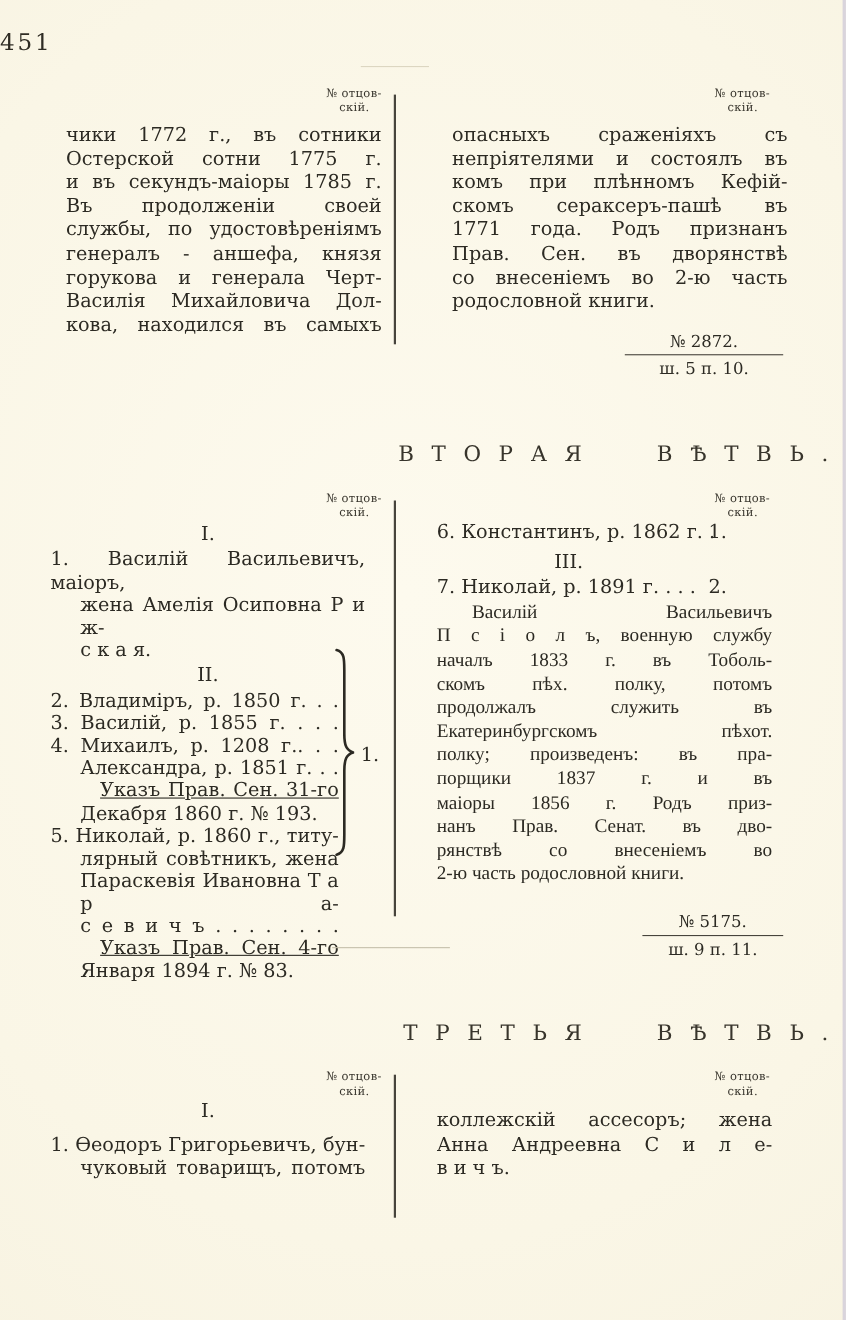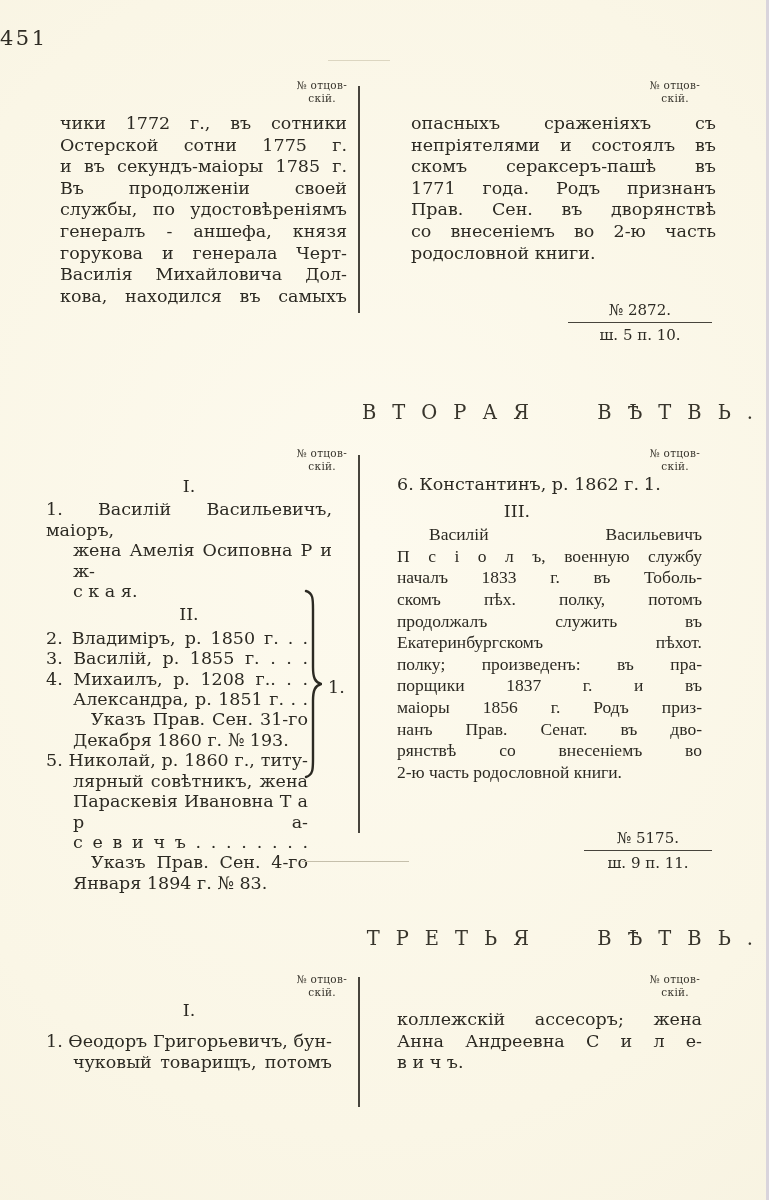--- a/index.html
+++ b/index.html
@@ -13,21 +13,21 @@
   }
   .edge{position:absolute;right:0;top:0;width:3px;height:100%;background:#d9d4dc;}
   .pagenum{position:absolute;left:0;top:26px;width:100%;
            font-size:21px;letter-spacing:2.5px;color:#2f2c24;}
   .pagenum-rule{position:absolute;left:328px;top:60px;width:62px;height:1px;background:#dcd6c1;}
   .blk{position:absolute;}
   .ln{font-size:17.5px;line-height:21.6px;text-align:justify;}
   .tight .ln{line-height:20.4px;}
   .jl{text-align-last:justify;}
   .ind{padding-left:27px;}
-  .ind2{padding-left:45px;}
+  .ind2{padding-left:45px;text-decoration:underline;}
   .ind32{padding-left:32px;}
   .pr{padding-right:24px;}
   .ctr{text-align:center;text-align-last:center;margin:3px 0;}
   .ctr-n{width:240px;text-align:center;text-align-last:center;margin:5px 0 2px;}
   .lbl{position:absolute;font-size:10.5px;line-height:12.5px;text-align:right;
        letter-spacing:0.3px;color:#36332b;}
   .lbl .s2{padding-right:11px;}
   .vr{position:absolute;width:1.6px;background:#47443c;}
   .hd{position:absolute;left:0;width:100%;text-align:right;font-size:19.5px;
       letter-spacing:16px;word-spacing:30px;color:#38352c;white-space:nowrap;}
@@ -67,20 +67,21 @@
     <div class="ln jl">службы, по удостовѣреніямъ</div>
     <div class="ln jl">генералъ - аншефа, князя</div>
     <div class="ln jl">горукова и генерала Черт-</div>
     <div class="ln jl">Василія Михайловича Дол-</div>
     <div class="ln jl">кова, находился въ самыхъ</div>
   </div>
 
   <div class="blk" style="left:411px;top:113px;width:305px">
     <div class="ln jl">опасныхъ сраженіяхъ съ</div>
     <div class="ln jl">непріятелями и состоялъ въ</div>
+    <div class="ln jl">комъ при плѣнномъ Кефій-</div>
     <div class="ln jl">скомъ сераксеръ-пашѣ въ</div>
     <div class="ln jl">1771 года. Родъ признанъ</div>
     <div class="ln jl">Прав. Сен. въ дворянствѣ</div>
     <div class="ln jl">со внесеніемъ во 2-ю часть</div>
     <div class="ln">родословной книги.</div>
   </div>
 
   <div class="ref" style="left:568px;top:301px;width:144px">
     <div>№ 2872.</div>
     <div class="rule"></div>
@@ -125,20 +126,24 @@
     </svg>
   </div>
   <div class="brace-num">1.</div>
 
   <div class="blk" style="left:397px;top:474px;width:305px">
     <div class="ln row">
       <span>6. Константинъ, р. 1862 г. .</span>
       <span class="father">1.</span>
     </div>
     <div class="ln ctr-n">III.</div>
+    <div class="ln row">
+      <span>7. Николай, р. 1891 г. . . .</span>
+      <span class="father">2.</span>
+    </div>
     <div class="para">
       <div class="ln jl ind32">Василій Васильевичъ</div>
       <div class="ln jl">П с і о л ъ, военную службу</div>
       <div class="ln jl">началъ 1833 г. въ Тоболь-</div>
       <div class="ln jl">скомъ пѣх. полку, потомъ</div>
       <div class="ln jl">продолжалъ служить въ</div>
       <div class="ln jl">Екатеринбургскомъ пѣхот.</div>
       <div class="ln jl">полку; произведенъ: въ пра-</div>
       <div class="ln jl">порщики 1837 г. и въ</div>
       <div class="ln jl">маіоры 1856 г. Родъ приз-</div>

